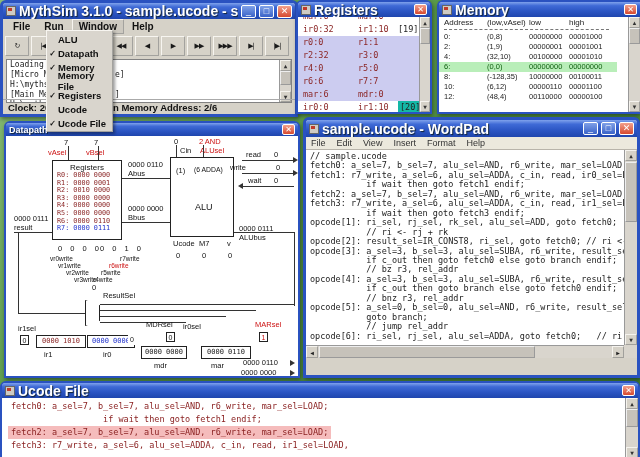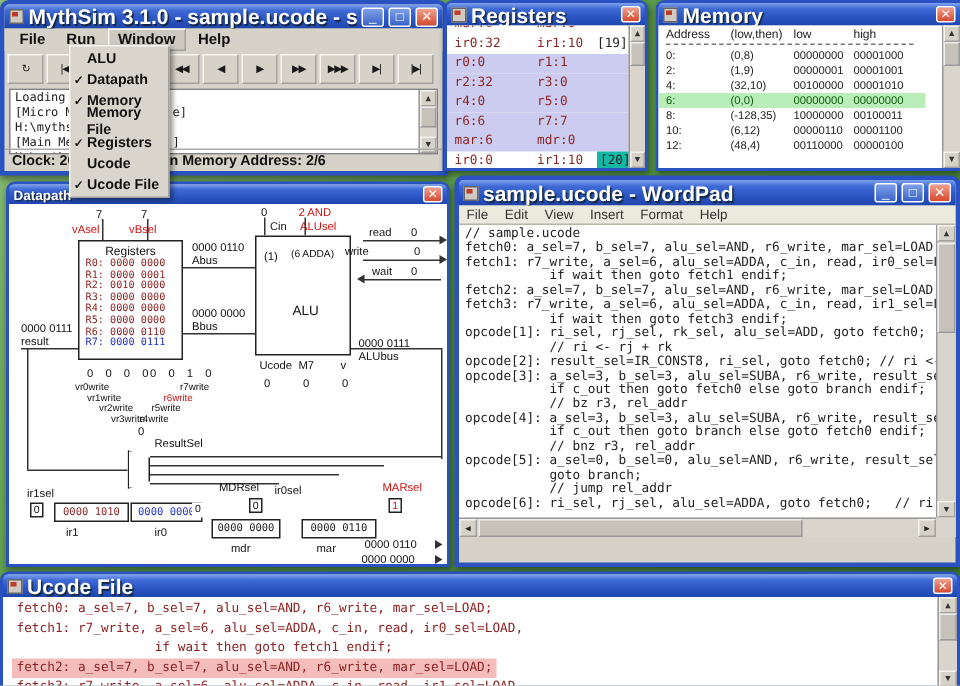--- a/index.html
+++ b/index.html
@@ -462,21 +462,21 @@
 
 <div class="win" id="memw">
   <div class="tb" style="height:15px;border-radius:3px 0 0 0">
     <span class="wicon"></span>
     <span class="ttl">Memory</span>
     <span class="cap x" style="width:13px;height:11px;line-height:9px;font-size:8px">✕</span>
   </div>
   <div class="body">
     <div class="mhead">
       <span class="mc0">Address</span>
-      <span class="mc1">(low,then)</span>
+      <span class="mc1">(low,vAsel)</span>
       <span class="mc2">low</span>
       <span class="mc3">high</span>
     </div>
     <div class="mdash"></div>
     <div>
         <div class="mrow">
         <span class="mc0">0:</span>
         <span class="mc1">(0,8)</span>
         <span class="mc2">00000000</span>
         <span class="mc3">00001000</span>
@@ -528,21 +528,20 @@
 
 <div class="win" id="uf">
   <div class="tb" style="height:15px">
     <span class="wicon"></span>
     <span class="ttl">Ucode File</span>
     <span class="cap x" style="width:13px;height:11px;line-height:9px;font-size:8px">✕</span>
   </div>
   <div class="body">
     <div class="lines">
         <div class="uline">fetch0: a_sel=7, b_sel=7, alu_sel=AND, r6_write, mar_sel=LOAD;</div>
-        <div class="uline">fetch1: r7_write, a_sel=6, alu_sel=ADDA, c_in, read, ir0_sel=LOAD,</div>
         <div class="uline">                  if wait then goto fetch1 endif;</div>
         <div class="uline hl">fetch2: a_sel=7, b_sel=7, alu_sel=AND, r6_write, mar_sel=LOAD;</div>
         <div class="uline">fetch3: r7_write, a_sel=6, alu_sel=ADDA, c_in, read, ir1_sel=LOAD,</div>
       </div>
     <div class="sb" id="ufsb">
       <div class="sbtn" style="top:0">▲</div>
       <div class="sthumb" style="top:11px;height:18px"></div>
       <div class="sbtn" style="bottom:0">▼</div>
     </div>
   </div>

